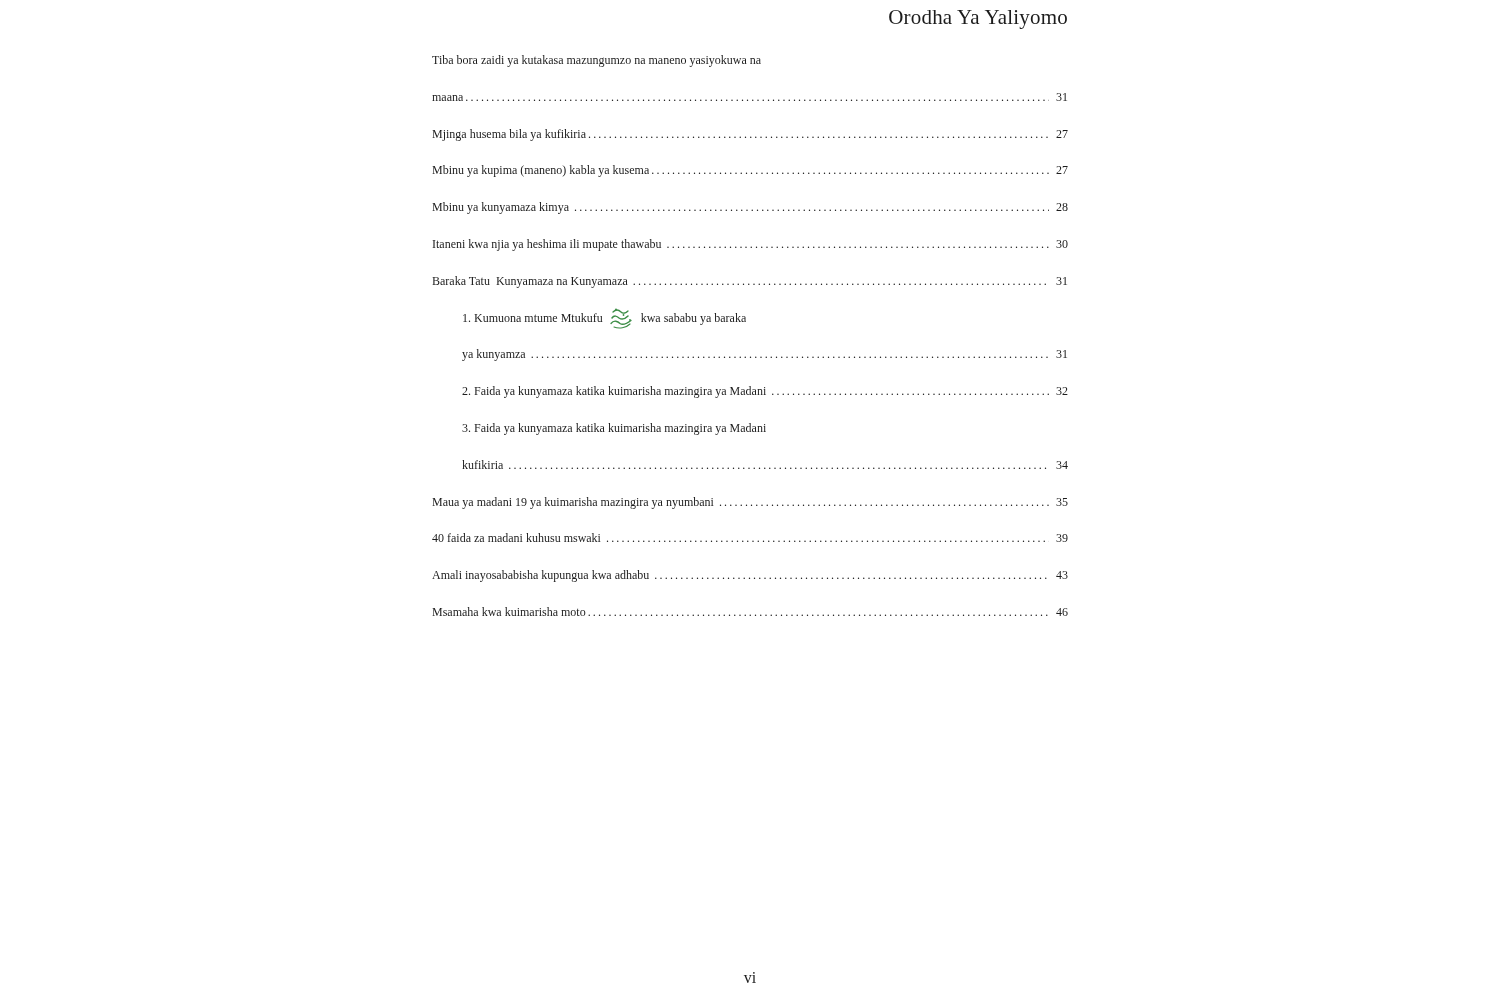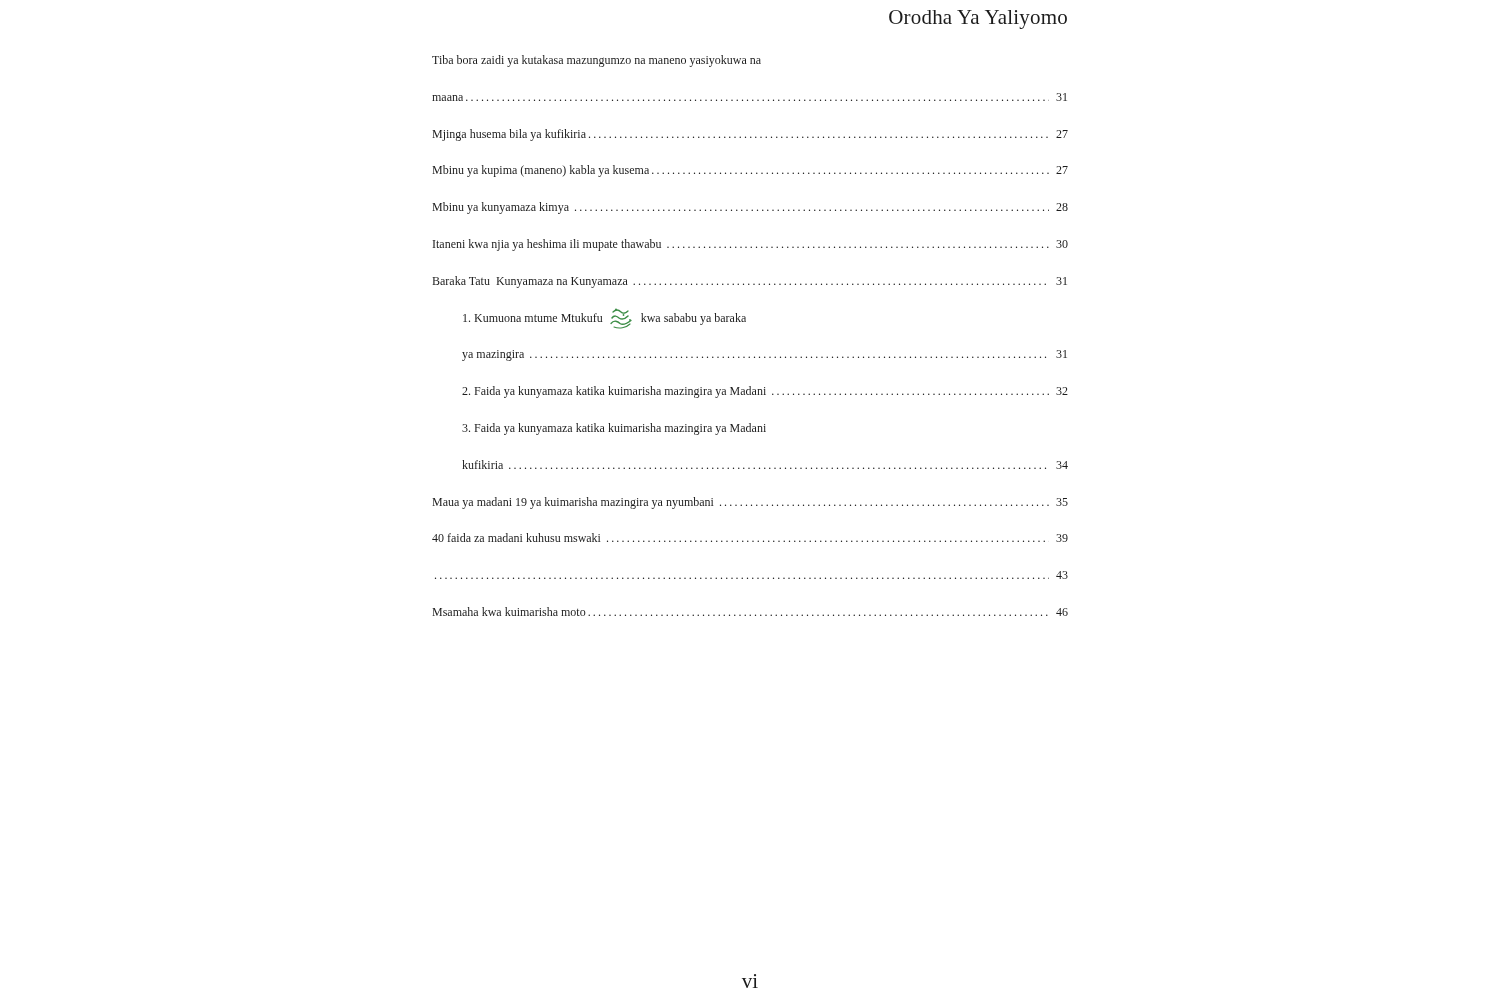--- a/index.html
+++ b/index.html
@@ -45,21 +45,21 @@
     flex: 0 0 auto;
     align-self: center;
     margin: 0 3px;
   }
   .folio {
     position: absolute;
     top: 969px;
     left: 0;
     width: 1500px;
     text-align: center;
-    font-size: 21px;
+    font-size: 16px;
   }
 </style>
 </head>
 <body>
 
 <div class="running-header">Orodha Ya Yaliyomo</div>
 
 <div class="toc">
 
   <div class="line">
@@ -112,21 +112,21 @@
       </g>
       <g fill="#3c8d46">
         <circle cx="7" cy="2.6" r="1"></circle>
         <circle cx="14.5" cy="8" r="0.9"></circle>
         <circle cx="21" cy="13" r="0.9"></circle>
       </g>
     </svg>
     <span class="t"> kwa sababu ya baraka</span>
   </div>
   <div class="line indent">
-    <span class="t">ya mazingira </span>
+    <span class="t">ya kunyamza </span>
     <span class="leader">............................................................................................................................................................................................................................</span>
     <span class="pg">31</span>
   </div>
 
   <div class="line indent">
     <span class="t">2. Faida ya kunyamaza katika kuimarisha mazingira ya Madani </span>
     <span class="leader">............................................................................................................................................................................................................................</span>
     <span class="pg">32</span>
   </div>
 
@@ -145,20 +145,21 @@
     <span class="pg">35</span>
   </div>
 
   <div class="line">
     <span class="t">40 faida za madani kuhusu mswaki </span>
     <span class="leader">............................................................................................................................................................................................................................</span>
     <span class="pg">39</span>
   </div>
 
   <div class="line">
+    <span class="t">Amali inayosababisha kupungua kwa adhabu </span>
     <span class="leader">............................................................................................................................................................................................................................</span>
     <span class="pg">43</span>
   </div>
 
   <div class="line">
     <span class="t">Msamaha kwa kuimarisha moto</span>
     <span class="leader">............................................................................................................................................................................................................................</span>
     <span class="pg">46</span>
   </div>
 

